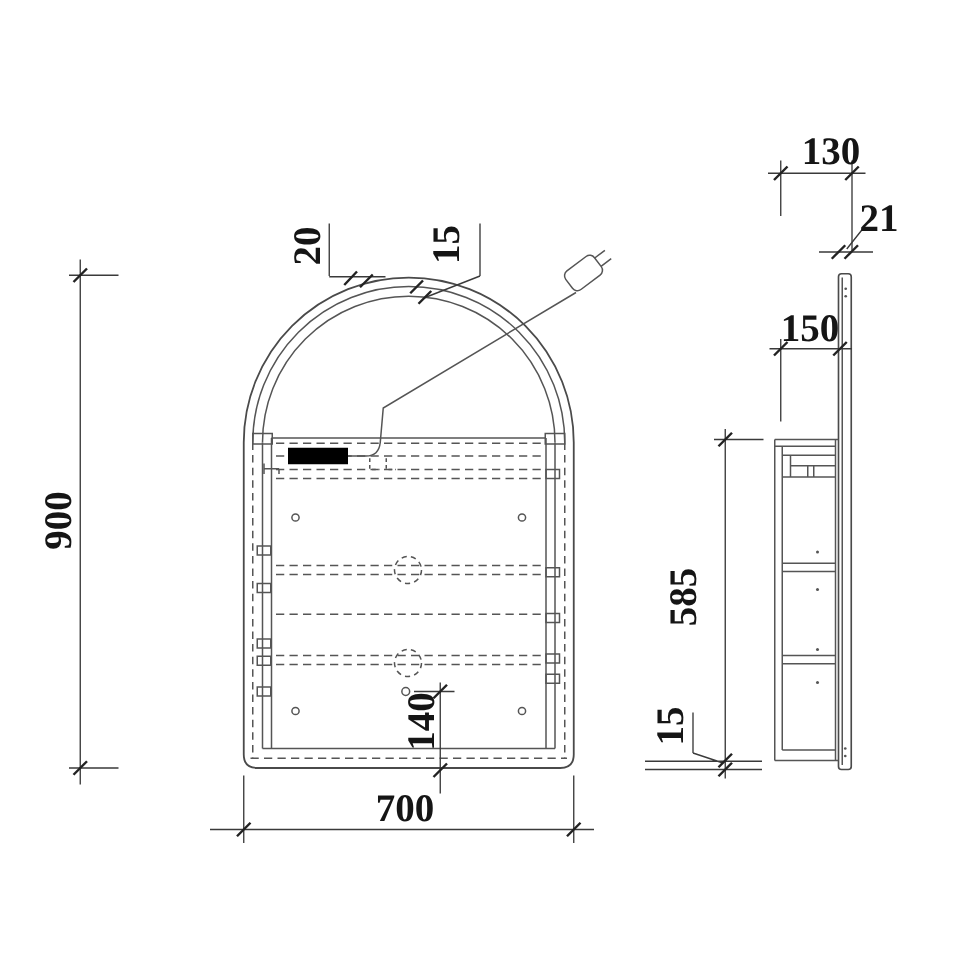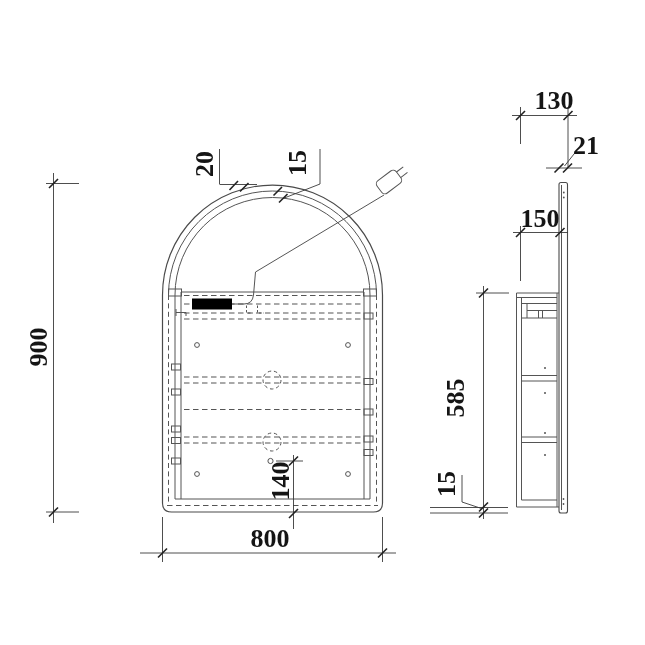--- a/index.html
+++ b/index.html
@@ -176,21 +176,21 @@
       <path d="M516 237 L525 228"></path>
       <path d="M555.5 237 L564.5 228"></path>
       <path d="M479 297.5 L488 288.5"></path>
       <path d="M479 511.5 L488 502.5"></path>
       <path d="M479 517.5 L488 508.5"></path>
     </g>
   </g>
 </svg>
 
 <div class="dim-label rot" style="left:39px;  top:347px;">900</div>
-<div class="dim-label" style="left:270px; top:539px;">800</div>
+<div class="dim-label" style="left:270px; top:539px;">700</div>
 <div class="dim-label rot" style="left:205px; top:164px;">20</div>
 <div class="dim-label rot" style="left:298px; top:163px;">15</div>
 <div class="dim-label rot" style="left:281px; top:481px;">140</div>
 <div class="dim-label" style="left:554px; top:101px;">130</div>
 <div class="dim-label" style="left:586px; top:134px;margin-top:12px;">21</div>
 <div class="dim-label" style="left:540px; top:219px;">150</div>
 <div class="dim-label rot" style="left:456px; top:398px;">585</div>
 <div class="dim-label rot" style="left:447px; top:484px;">15</div>
 
 </div>

